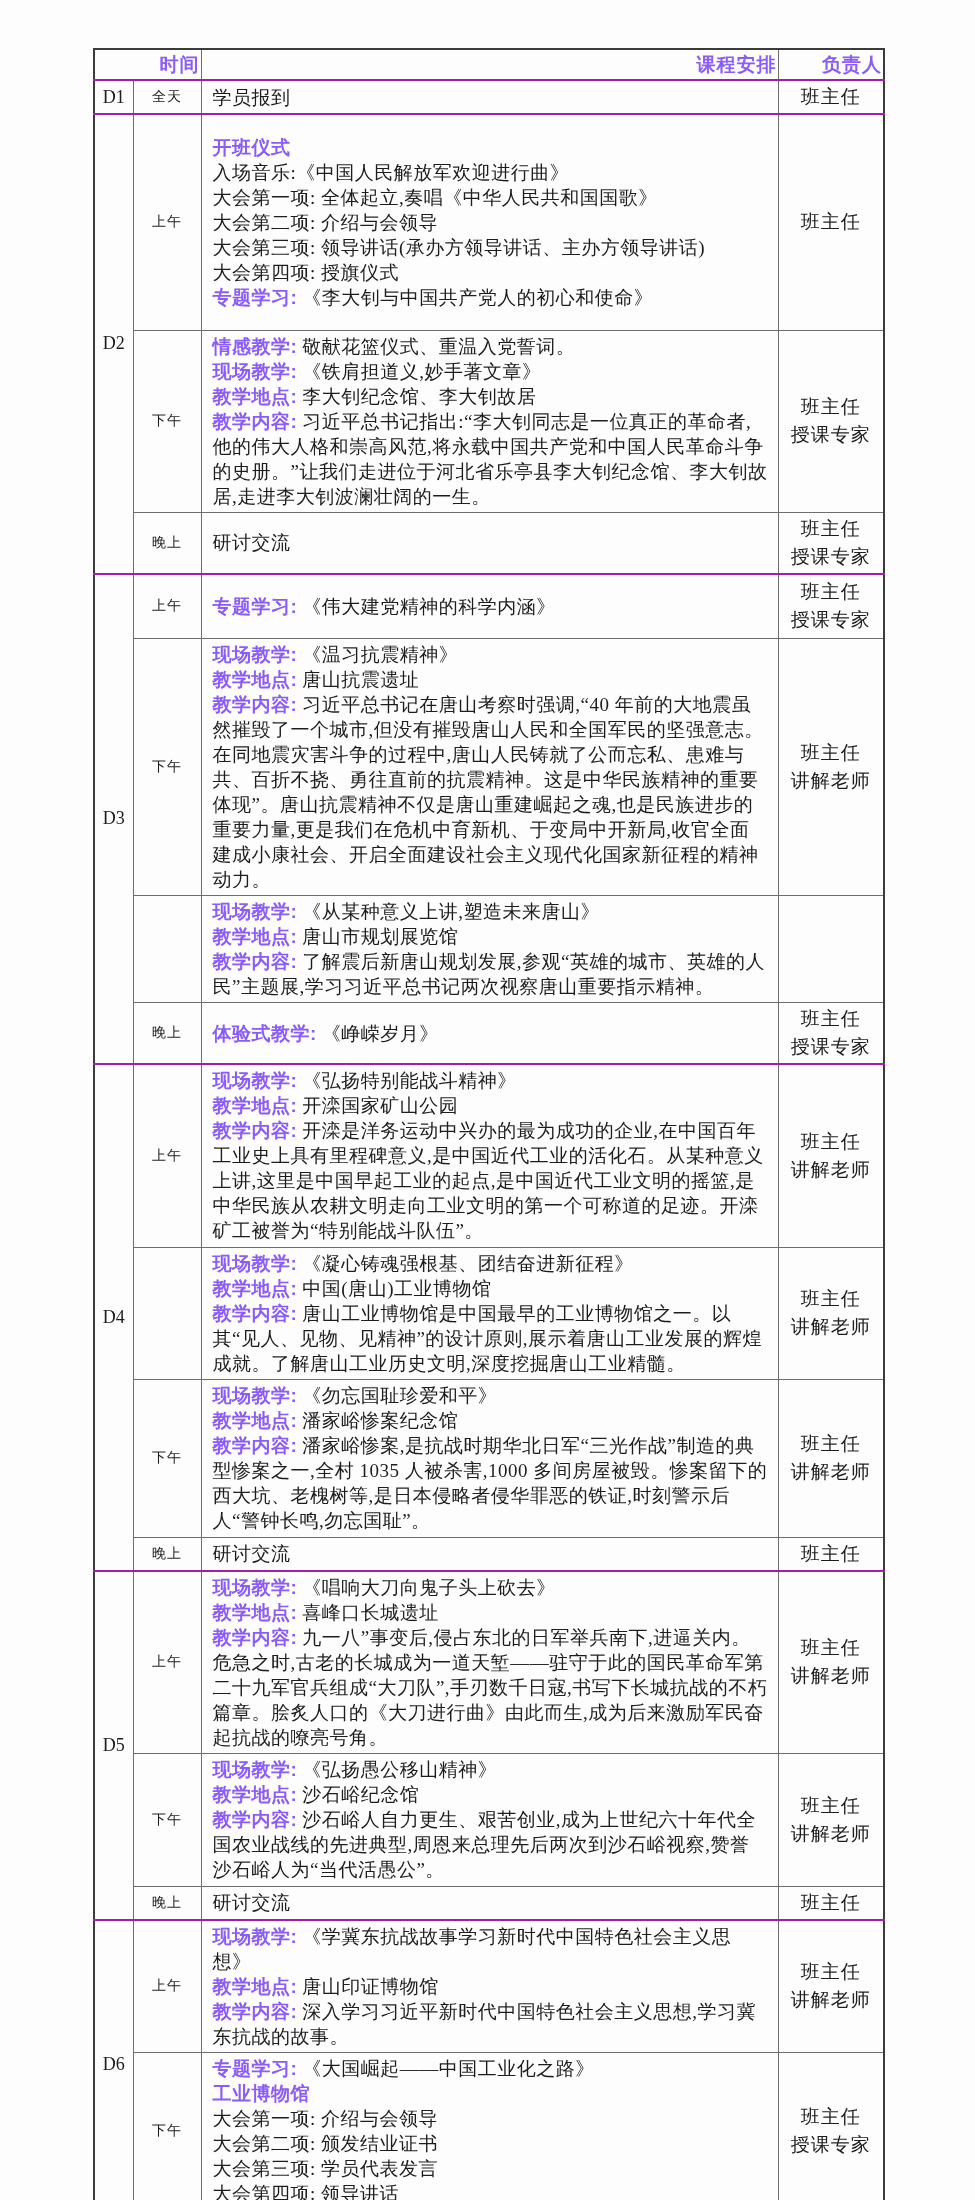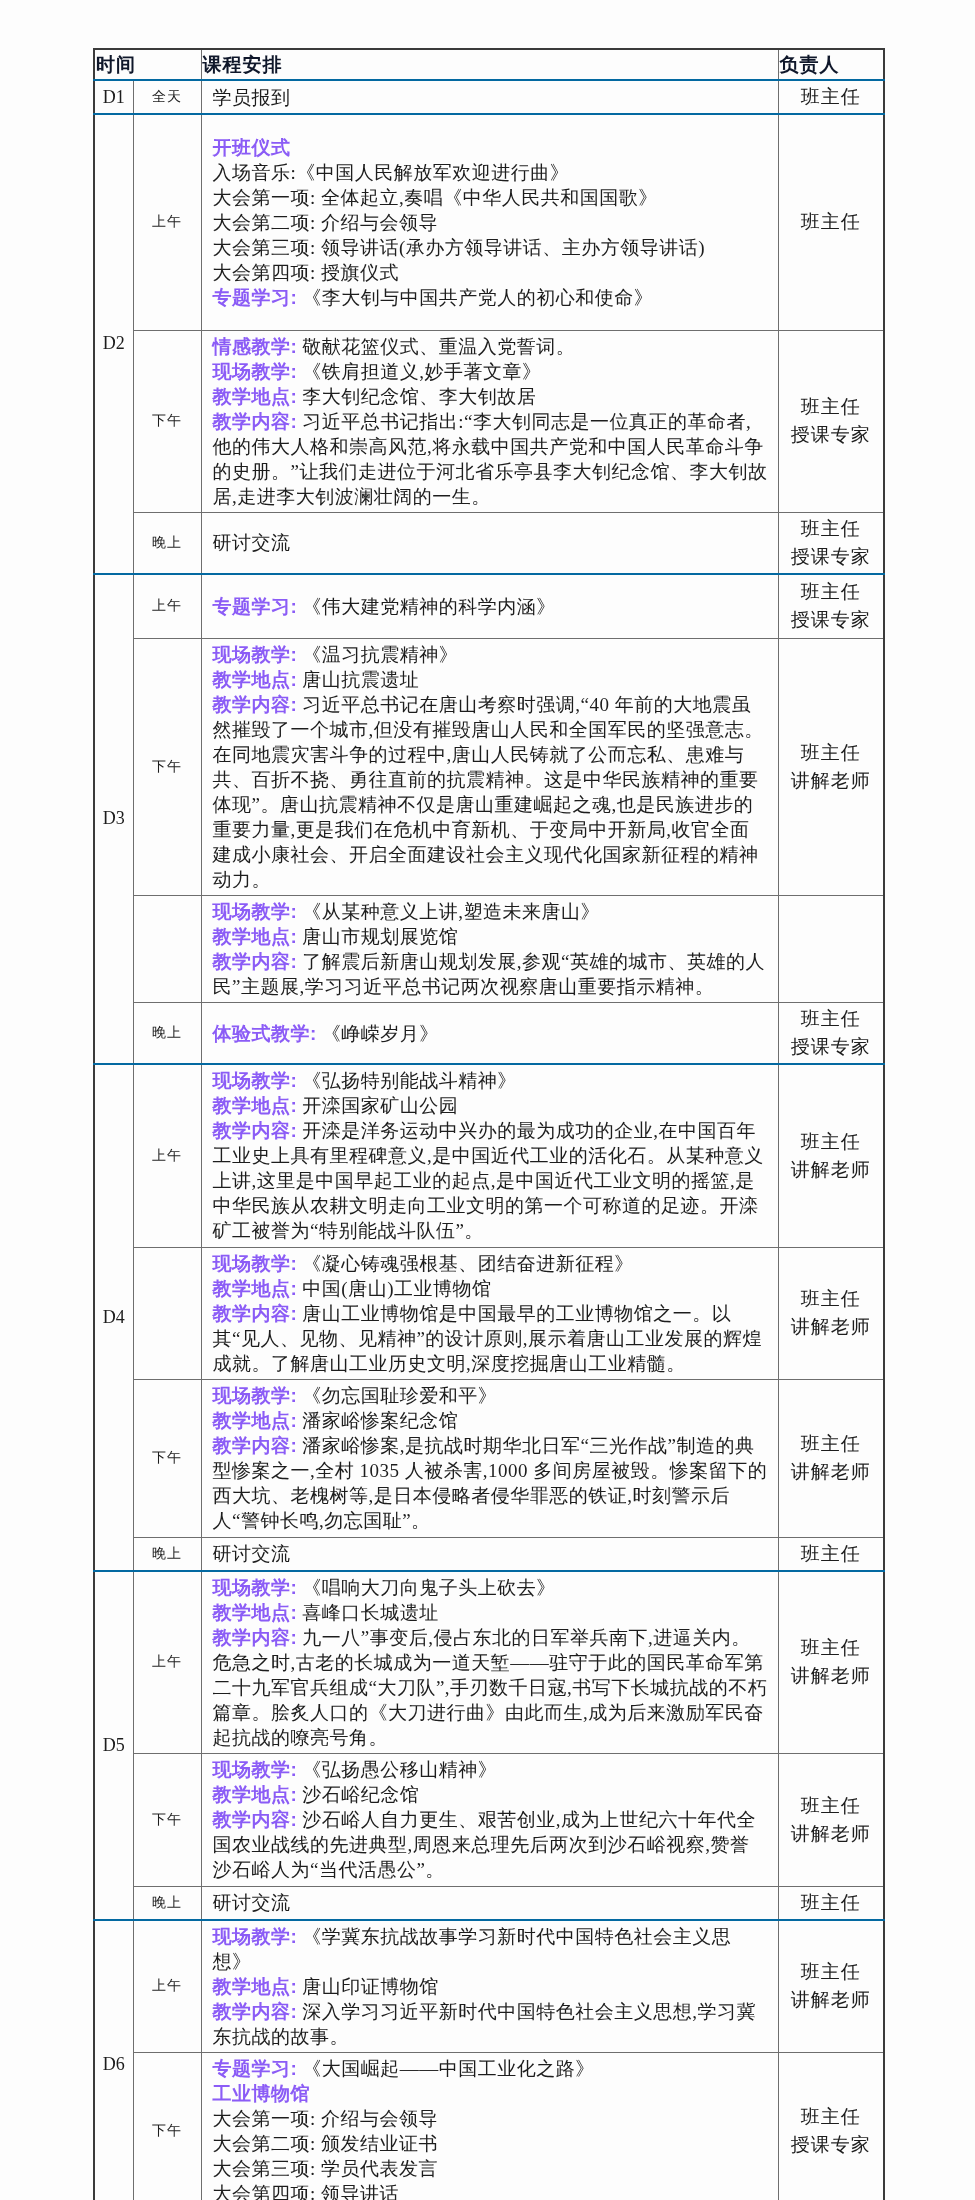--- a/index.html
+++ b/index.html
@@ -6,25 +6,25 @@
   body{
     width:975px;height:2200px;background:#fdfdfd;color:#262626;
     font-family:"Liberation Serif","DejaVu Serif",serif;
   }
   table[data-name="schedule-table"]{
     border-collapse:collapse;table-layout:fixed;
     width:790px;margin:48px 0 0 93px;
     border:2px solid #3b3b3b;
   }
   th,td{border:1px solid #6e6e6e;vertical-align:middle;}
-  tr.group-start td{border-top:2px solid #0369a1;}
+  tr.group-start td{border-top:2px solid #a21caf;}
   thead th{
-    height:27px;text-align:left;font-weight:700;font-size:19px;
+    height:27px;text-align:right;font-weight:700;font-size:19px;
     font-family:"Liberation Sans","DejaVu Sans",sans-serif;
-    letter-spacing:1px;color:#0f172a;
+    letter-spacing:1px;color:#8b5cf6;
   }
   td.day{
     text-align:center;font-size:18px;
     font-family:"Liberation Serif","DejaVu Serif",serif;color:#1d1d1d;
   }
   td.time{
     text-align:center;font-size:14px;letter-spacing:1px;color:#1d1d1d;
   }
   td.course{
     text-align:left;padding:3px 10px 3px 11px;font-size:19px;

